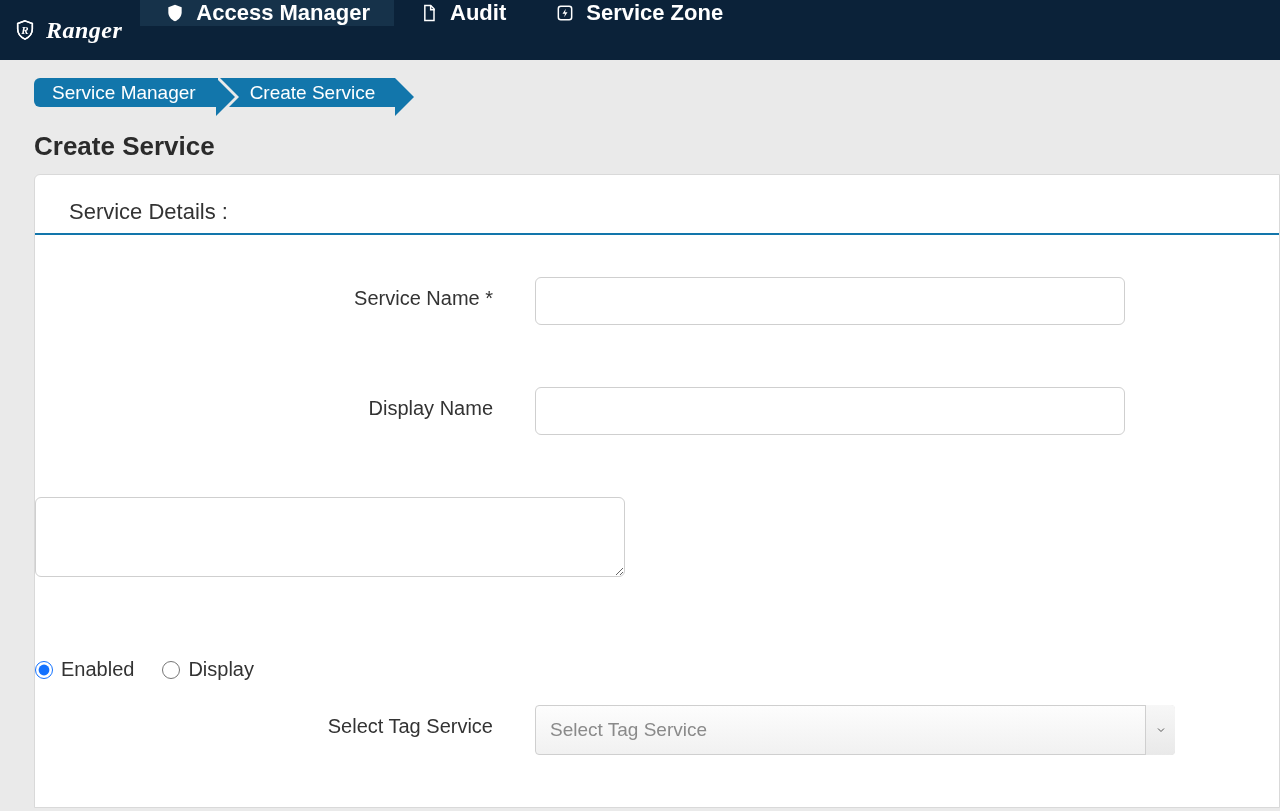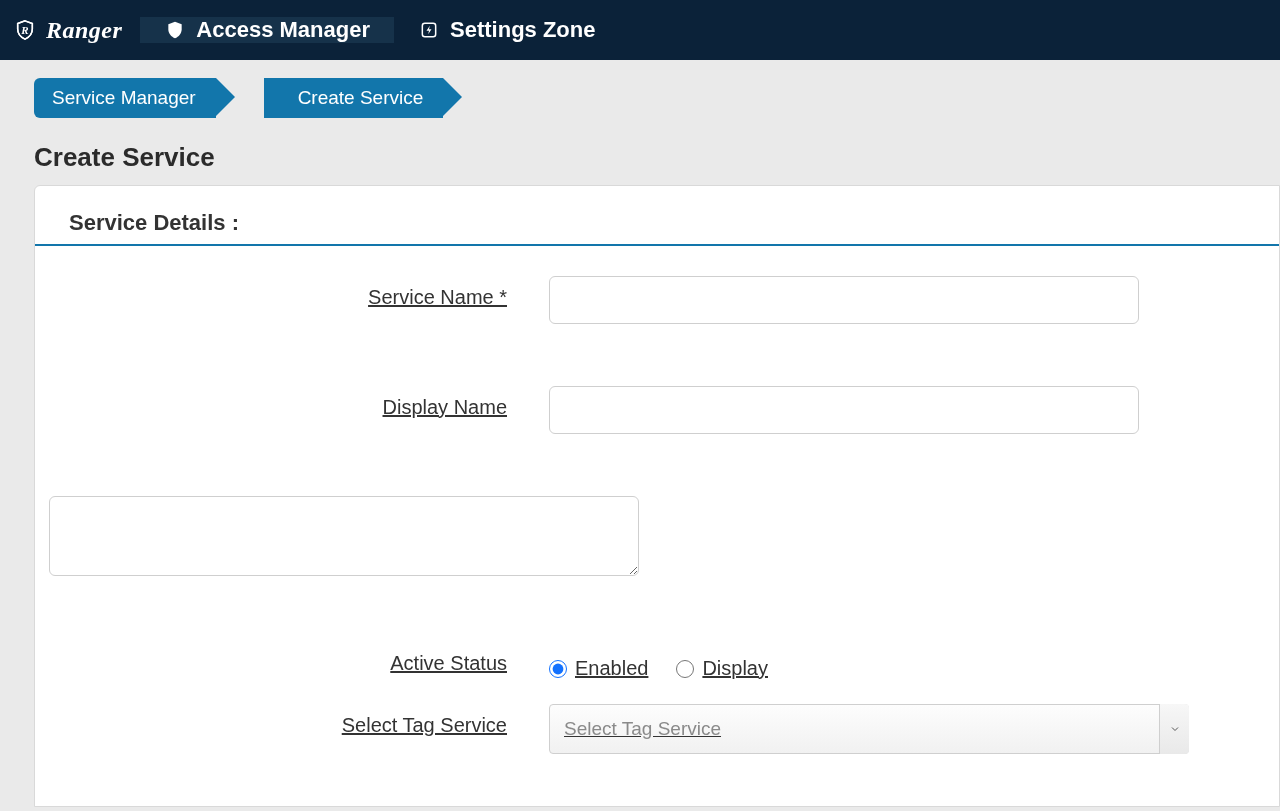--- a/index.html
+++ b/index.html
@@ -1,49 +1,49 @@
 <!DOCTYPE html>
 <html><head>
 <meta charset="utf-8">
 <style>
   * { box-sizing: border-box; margin: 0; padding: 0; }
   html, body { width: 1280px; height: 811px; font-family: "Helvetica Neue", Helvetica, Arial, sans-serif; background: #eaeaea; color: #333; }
   
   .topnav { height: 60px; background: #0b2239; display: flex; align-items: stretch; color: #fff; }
   .brand { display: flex; align-items: center; padding: 0 18px 0 14px; gap: 10px; }
   .brand-name { font-family: Georgia, "Times New Roman", serif; font-style: italic; font-weight: 700; font-size: 24px; letter-spacing: .5px; }
-  .nav-items { display: flex; align-items: center; }
+  .nav-items { display: flex; align-items: flex-start; }
   .nav-item { display: flex; align-items: center; gap: 10px; padding: 0 24px; font-size: 22px; font-weight: 700; cursor: pointer; }
   .nav-item.active { background: #16324a; }
   .nav-icon { width: 22px; height: 22px; display: inline-flex; align-items: center; justify-content: center; }
   
   .bc-wrap { padding: 18px 0 0 34px; }
-  .bc { display: inline-flex; height: 40px; gap: 48px; }
+  .bc { display: inline-flex; height: 29px; }
   .bc-step { position: relative; display: flex; align-items: center; background: #1276ab; color: #fff; font-size: 19px; padding: 0 20px 0 28px; }
   .bc-step:first-child { border-top-left-radius: 6px; border-bottom-left-radius: 6px; padding-left: 18px; }
   .bc-step:first-child::after {
     content: ""; position: absolute; right: -19px; top: 0; width: 0; height: 0;
     border-top: 19px solid transparent; border-bottom: 19px solid transparent; border-left: 19px solid #1276ab; z-index: 2;
   }
   .bc-step:first-child::before {
     content: ""; position: absolute; right: -23px; top: -2px; width: 0; height: 0;
     border-top: 21px solid transparent; border-bottom: 21px solid transparent; border-left: 21px solid #eaeaea; z-index: 1;
   }
   .bc-step + .bc-step { padding-left: 34px; }
   .bc-step:last-child::after {
     content: ""; position: absolute; right: -19px; top: 0; width: 0; height: 0;
     border-top: 19px solid transparent; border-bottom: 19px solid transparent; border-left: 19px solid #1276ab;
   }
   
   .page-title { font-size: 26px; font-weight: 700; color: #2b2b2b; padding: 24px 0 12px 34px; }
   
   .panel { background: #fff; border: 1px solid #d9d9d9; border-top-left-radius: 6px; margin-left: 34px; padding: 24px 0 40px 0; min-height: 620px; }
-  .section-title { font-size: 22px; font-weight: 700; color: #333; padding: 0 0 8px 34px; border-bottom: 2px solid #1276ab; margin: 0 0 18px 0; }
+  .section-title { font-size: 22px; font-weight: 400; color: #333; padding: 0 0 8px 34px; border-bottom: 2px solid #1276ab; margin: 0 0 30px 0; }
   .form { display: block; }
-  .row { display: flex; align-items: flex-start; padding: 12px 14px; text-decoration: underline; }
+  .row { display: flex; align-items: flex-start; padding: 12px 0; }
   .row .lbl { width: 500px; text-align: right; padding-right: 42px; font-size: 20px; color: #333; padding-top: 10px; }
   .row .ctl { width: 600px; }
   .text-input { width: 590px; height: 48px; border: 1px solid #cfcfcf; border-radius: 6px; font-size: 18px; padding: 8px 12px; }
   .textarea { width: 590px; height: 80px; border: 1px solid #cfcfcf; border-radius: 6px; font-size: 18px; padding: 8px 12px; resize: both; }
   .spacer-lg { height: 38px; }
   .radios { display: flex; gap: 28px; padding-top: 8px; margin-top: 7px; }
   .radio { display: flex; align-items: center; gap: 8px; font-size: 20px; color: #333; cursor: pointer; }
   .radio input { width: 18px; height: 18px; accent-color: #1271ff; }
   .select-wrap { position: relative; width: 640px; }
   .select { width: 100%; height: 50px; border: 1px solid #cfcfcf; border-radius: 4px; background: linear-gradient(#fdfdfd,#f1f1f1); padding: 10px 44px 10px 14px; font-size: 19px; color: #8a8a8a; display: flex; align-items: center; }
@@ -69,25 +69,34 @@
       <span class="nav-icon">
         <svg viewBox="0 0 24 24" width="20" height="20" fill="#fff">
             <path d="M12 2l8 3v6c0 5-3.5 9-8 11-4.5-2-8-6-8-11V5l8-3z"></path>
           </svg>
       </span>
       <span>Access Manager</span>
     </div>
     <div class="nav-item">
       <span class="nav-icon">
         <svg viewBox="0 0 24 24" width="20" height="20" fill="none" stroke="#fff" stroke-width="1.8">
+            <path d="M7 3h7l4 4v14H7z"></path>
+            <path d="M14 3v5h5"></path>
+          </svg>
+      </span>
+      <span>Audit</span>
+    </div>
+    <div class="nav-item">
+      <span class="nav-icon">
+        <svg viewBox="0 0 24 24" width="20" height="20" fill="none" stroke="#fff" stroke-width="1.8">
             <rect x="4" y="4" width="16" height="16" rx="3"></rect>
             <path d="M13 7l-4 6h3l-1 4 4-6h-3z" fill="#fff" stroke="none"></path>
           </svg>
       </span>
-      <span>Settings Zone</span>
+      <span>Service Zone</span>
     </div>
   </div>
 </div>
 
 <div class="bc-wrap">
   <div class="bc">
     <a class="bc-step">
         <span>Service Manager</span>
       </a>
     <a class="bc-step">
@@ -116,21 +125,20 @@
 
     <div class="spacer-lg"></div>
 
     <div class="row">
       <div class="ctl"><textarea class="textarea" style=""></textarea></div>
     </div>
 
     <div class="spacer-lg"></div>
 
     <div class="row">
-      <div class="lbl">Active Status</div>
       <div class="ctl">
         <div class="radios">
           <label class="radio">
             <input type="radio" name="active" checked="" style="">
             <span>Enabled</span>
           </label>
           <label class="radio">
             <input type="radio" name="active" style="">
             <span>Display</span>
           </label>

